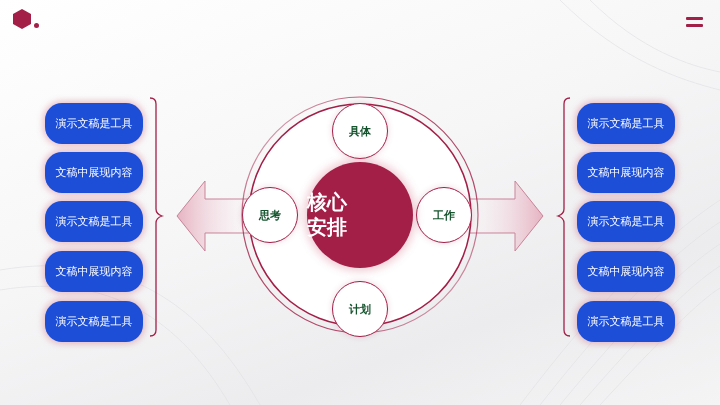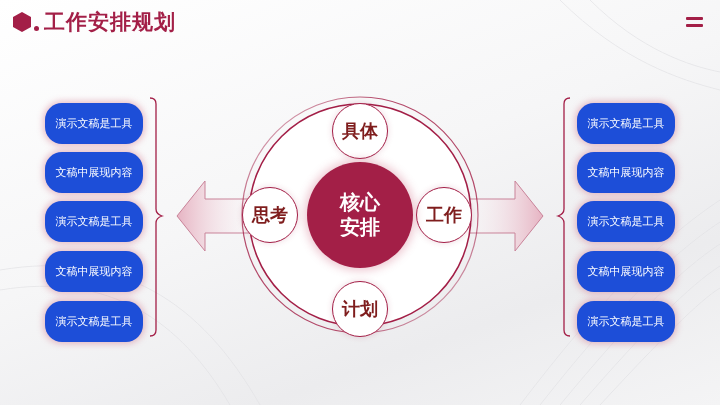--- a/index.html
+++ b/index.html
@@ -12,24 +12,24 @@
   .dot{width:5px;height:5px;border-radius:50%;background:#a31f47;margin-left:2px;margin-top:12px;}
   .title{font-weight:bold;font-size:21px;color:#a31f47;margin-left:5px;letter-spacing:1px;}
   .menu{position:absolute;left:686px;top:17px;width:17px;}
   .menu div{height:3px;background:#a31f47;margin-bottom:4px;border-radius:1px;}
   .pill{position:absolute;width:98px;height:41px;border-radius:17px;background:#1d4ed8;
     color:#fff;font-size:11px;display:flex;align-items:center;justify-content:center;
     box-shadow:0 0 6px 2px rgba(200,80,110,0.35);}
   .diagram{position:absolute;left:0;top:0;width:720px;height:405px;}
   .sat{position:absolute;width:56px;height:56px;border-radius:50%;background:#fff;
     border:1.5px solid #a31f47;box-sizing:border-box;display:flex;align-items:center;justify-content:center;
-    font-weight:bold;font-size:18px;color:#7f1d1d;box-shadow:0 0 6px rgba(163,31,71,0.18);}
+    font-weight:bold;font-size:11px;color:#14532d;box-shadow:0 0 6px rgba(163,31,71,0.18);}
   .core{position:absolute;left:307px;top:162px;width:106px;height:106px;border-radius:50%;
     background:#a31f47;color:#fff;font-weight:bold;font-size:20px;line-height:25px;
-    display:flex;flex-direction:column;align-items:center;justify-content:center;
+    display:flex;flex-direction:column;justify-content:center;
     box-shadow:0 0 8px 3px rgba(200,80,110,0.3);}
 </style>
 </head>
 <body>
 
 <svg class="waves" viewBox="0 0 720 405">
   <g stroke="#e2e2e5" stroke-width="1" fill="none" opacity="0.7">
     <path d="M520 405 C 600 300, 660 240, 720 200"></path>
     <path d="M540 405 C 615 310, 670 255, 720 222"></path>
     <path d="M560 405 C 630 320, 680 270, 720 244"></path>
@@ -40,21 +40,20 @@
     <path d="M560 0 C 620 60, 680 80, 720 90"></path>
     <path d="M590 0 C 640 50, 690 66, 720 72"></path>
   </g>
 </svg>
 
 <div class="title-wrap">
   <svg class="hex" viewBox="0 0 20 22">
     <polygon points="10,1 19,6 19,16 10,21 1,16 1,6" fill="#a31f47"></polygon>
   </svg>
   <div class="dot"></div>
-  <div class="title">工作安排规划</div>
 </div>
 
 <div class="menu">
   <div></div>
     <div></div>
 </div>
 
 <div class="pill" style="left:45px;top:103px;">演示文稿是工具</div>
 <div class="pill" style="left:45px;top:152px;">文稿中展现内容</div>
 <div class="pill" style="left:45px;top:201px;">演示文稿是工具</div>

